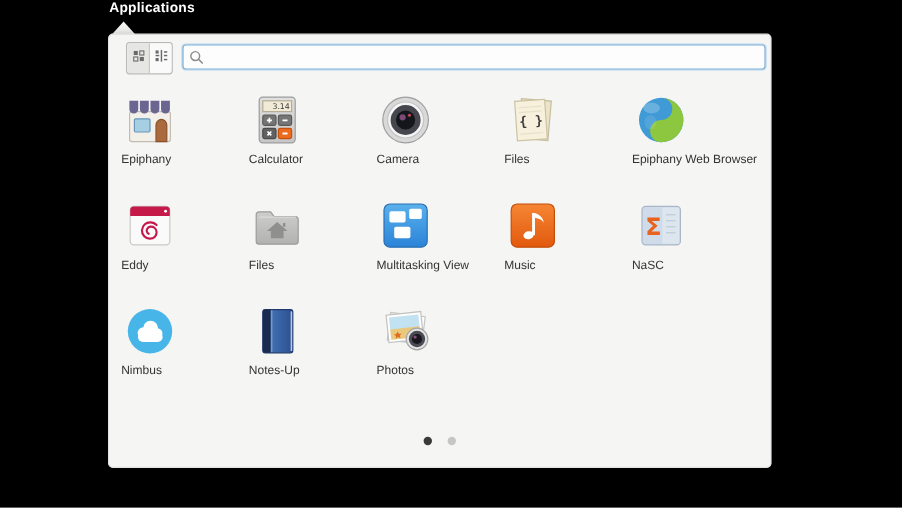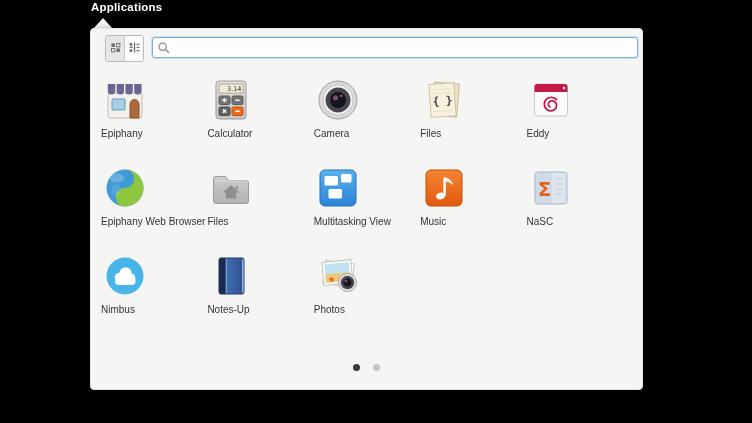--- a/index.html
+++ b/index.html
@@ -167,36 +167,36 @@
           <rect x="10" y="7.5" width="25" height="33" fill="#f6f0dc" stroke="#ccc3a4"></rect>
           <path d="M13,13 h19 M13,17 h19 M13,35 h19" stroke="#e8e0c6" stroke-width="1"></path>
           <text x="22.5" y="28.5" font-size="11" font-weight="bold" fill="#3c3c3c" text-anchor="middle" font-family="DejaVu Sans Mono, monospace">{ }</text>
         </g>
       </svg>
       <span class="app-label">Files</span>
     </div>
 
     <div class="app-cell">
       <svg viewBox="0 0 48 48">
+        <circle cx="24" cy="24" r="18.5" fill="#3f9ad6"></circle>
+        <path d="M24,5.5 a18.5,18.5 0 0 1 0,37 a9.25,9.25 0 0 1 0,-18.5 a9.25,9.25 0 0 0 0,-18.5 z" fill="#8dc63f"></path>
+        <ellipse cx="16" cy="14" rx="7" ry="4.5" fill="rgba(255,255,255,0.22)"></ellipse>
+        <ellipse cx="15" cy="26" rx="5" ry="6" fill="rgba(255,255,255,0.10)"></ellipse>
+      </svg>
+      <span class="app-label">Epiphany Web Browser</span>
+    </div>
+
+    <div class="app-cell">
+      <svg viewBox="0 0 48 48">
         <rect x="7.5" y="8" width="33" height="32" rx="3" fill="#fbfafa" stroke="#ccc8c8"></rect>
         <path d="M7.5,16 v-5 a3,3 0 0 1 3,-3 h27 a3,3 0 0 1 3,3 v5 z" fill="#c5194a"></path>
         <circle cx="37" cy="12" r="1.2" fill="#fff"></circle>
         <path d="M29.5,23.5 c-2.5,-2.5 -7,-3 -9.8,-0.6 c-3,2.6 -3.2,7.2 -0.5,10 c2.4,2.5 6.6,2.7 8.9,0.3 c2,-2.1 1.9,-5.6 -0.4,-7.4 c-1.9,-1.5 -4.8,-1.2 -6,0.8 c-0.9,1.5 -0.4,3.4 1.2,4.2" fill="none" stroke="#c5194a" stroke-width="1.8" stroke-linecap="round"></path>
       </svg>
       <span class="app-label">Eddy</span>
-    </div>
-
-    <div class="app-cell">
-      <svg viewBox="0 0 48 48">
-        <circle cx="24" cy="24" r="18.5" fill="#3f9ad6"></circle>
-        <path d="M24,5.5 a18.5,18.5 0 0 1 0,37 a9.25,9.25 0 0 1 0,-18.5 a9.25,9.25 0 0 0 0,-18.5 z" fill="#8dc63f"></path>
-        <ellipse cx="16" cy="14" rx="7" ry="4.5" fill="rgba(255,255,255,0.22)"></ellipse>
-        <ellipse cx="15" cy="26" rx="5" ry="6" fill="rgba(255,255,255,0.10)"></ellipse>
-      </svg>
-      <span class="app-label">Epiphany Web Browser</span>
     </div>
 
     <div class="app-cell">
       <svg viewBox="0 0 48 48">
         <defs>
           <linearGradient id="foldg" x1="0" y1="0" x2="0" y2="1">
             <stop offset="0" stop-color="#cdcdcb"></stop>
               <stop offset="1" stop-color="#b2b2b0"></stop>
           </linearGradient>
         </defs>

